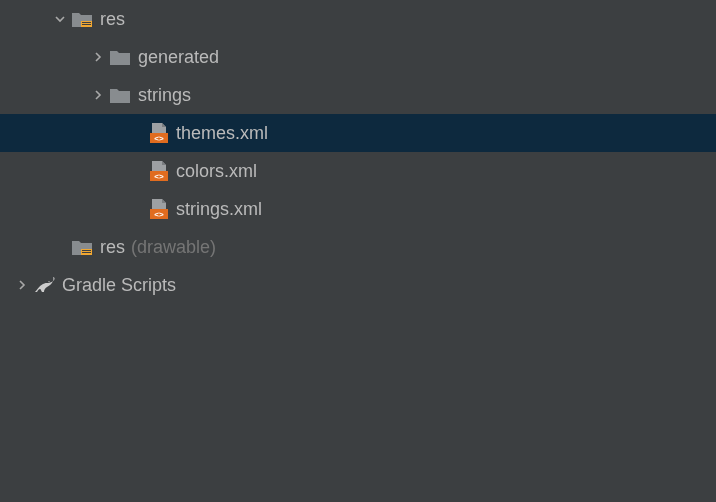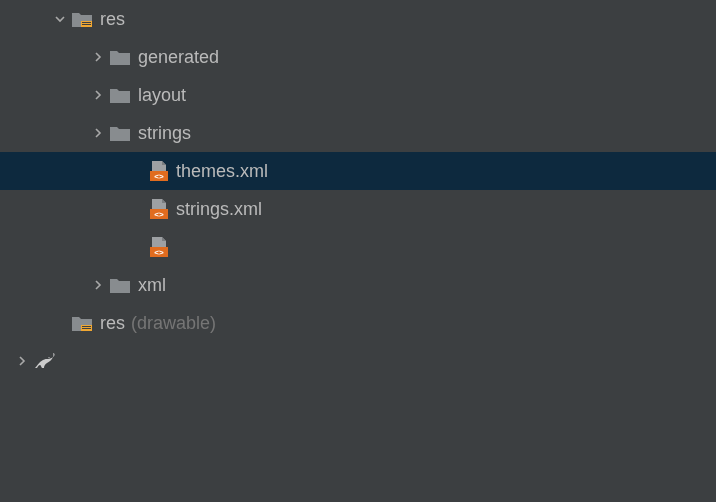--- a/index.html
+++ b/index.html
@@ -71,34 +71,20 @@
         </svg>
     </span>
     <span class="icon-wrap">
       <svg width="20" height="16" viewBox="0 0 20 16">
           <path d="M0 2 L7 2 L9 4 L20 4 L20 16 L0 16 Z" fill="#888c8f"></path>
         </svg>
     </span>
     <span class="label">generated</span>
   </div>
 
-  <div class="tree-row">
-    <span class="indent" style="width:88px"></span>
-    <span class="arrow">
-      <svg width="12" height="12" viewBox="0 0 12 12">
-          <path d="M4 2 L8 6 L4 10" stroke="#a9a9a9" stroke-width="1.6" fill="none"></path>
-        </svg>
-    </span>
-    <span class="icon-wrap">
-      <svg width="20" height="16" viewBox="0 0 20 16">
-          <path d="M0 2 L7 2 L9 4 L20 4 L20 16 L0 16 Z" fill="#888c8f"></path>
-        </svg>
-    </span>
-    <span class="label">layout</span>
-  </div>
 
   <div class="tree-row">
     <span class="indent" style="width:88px"></span>
     <span class="arrow">
       <svg width="12" height="12" viewBox="0 0 12 12">
           <path d="M4 2 L8 6 L4 10" stroke="#a9a9a9" stroke-width="1.6" fill="none"></path>
         </svg>
     </span>
     <span class="icon-wrap">
       <svg width="20" height="16" viewBox="0 0 20 16">
@@ -127,51 +113,38 @@
     <span class="indent" style="width:126px"></span>
     <span class="arrow"></span>
     <span class="icon-wrap">
       <svg width="20" height="20" viewBox="0 0 20 20">
         <path d="M4 0 L14 0 L18 4 L18 10 L4 10 Z" fill="#9da0a3"></path>
         <path d="M14 0 L14 4 L18 4 Z" fill="#7a7d80"></path>
         <rect x="2" y="10" width="18" height="10" fill="#e06c1f"></rect>
         <text x="11" y="18" font-size="8" text-anchor="middle" fill="#fff" font-weight="bold">&lt;&gt;</text>
       </svg>
     </span>
-    <span class="label">strings.xml</span>
+    <span class="label">colors.xml</span>
   </div>
 
   <div class="tree-row">
     <span class="indent" style="width:126px"></span>
     <span class="arrow"></span>
     <span class="icon-wrap">
       <svg width="20" height="20" viewBox="0 0 20 20">
         <path d="M4 0 L14 0 L18 4 L18 10 L4 10 Z" fill="#9da0a3"></path>
         <path d="M14 0 L14 4 L18 4 Z" fill="#7a7d80"></path>
         <rect x="2" y="10" width="18" height="10" fill="#e06c1f"></rect>
         <text x="11" y="18" font-size="8" text-anchor="middle" fill="#fff" font-weight="bold">&lt;&gt;</text>
       </svg>
     </span>
+    <span class="label">strings.xml</span>
   </div>
 
 
-  <div class="tree-row">
-    <span class="indent" style="width:88px"></span>
-    <span class="arrow">
-      <svg width="12" height="12" viewBox="0 0 12 12">
-          <path d="M4 2 L8 6 L4 10" stroke="#a9a9a9" stroke-width="1.6" fill="none"></path>
-        </svg>
-    </span>
-    <span class="icon-wrap">
-      <svg width="20" height="16" viewBox="0 0 20 16">
-          <path d="M0 2 L7 2 L9 4 L20 4 L20 16 L0 16 Z" fill="#888c8f"></path>
-        </svg>
-    </span>
-    <span class="label">xml</span>
-  </div>
 
   <div class="tree-row">
     <span class="indent" style="width:50px"></span>
     <span class="arrow"></span>
     <span class="icon-wrap">
       <svg width="20" height="16" viewBox="0 0 20 16">
         <path d="M0 2 L7 2 L9 4 L20 4 L20 16 L0 16 Z" fill="#888c8f"></path>
         <rect x="9" y="10" width="11" height="6" fill="#f0a732"></rect>
         <rect x="10" y="11" width="9" height="1" fill="#3c3f41"></rect>
         <rect x="10" y="13" width="9" height="1" fill="#3c3f41"></rect>
@@ -186,15 +159,16 @@
     <span class="arrow">
       <svg width="12" height="12" viewBox="0 0 12 12">
           <path d="M4 2 L8 6 L4 10" stroke="#a9a9a9" stroke-width="1.6" fill="none"></path>
         </svg>
     </span>
     <span class="icon-wrap gradle-icon">
       <svg width="22" height="18" viewBox="0 0 22 18">
         <path d="M20 1 C22 1 22 4 20 5 C16 8 14 6 10 8 C6 10 4 14 2 16 L4 16 C5 14 6 13 7 13 C8 13 8 15 9 16 L11 16 C11 14 12 12 14 11 C16 10 19 8 20 5 C21 3 20 1 20 1 Z M16 5 C17 5 17 6 16 6 C15 6 15 5 16 5 Z" fill="#cccccc"></path>
       </svg>
     </span>
+    <span class="label">Gradle Scripts</span>
   </div>
 
 </div>
 
 </body></html>

